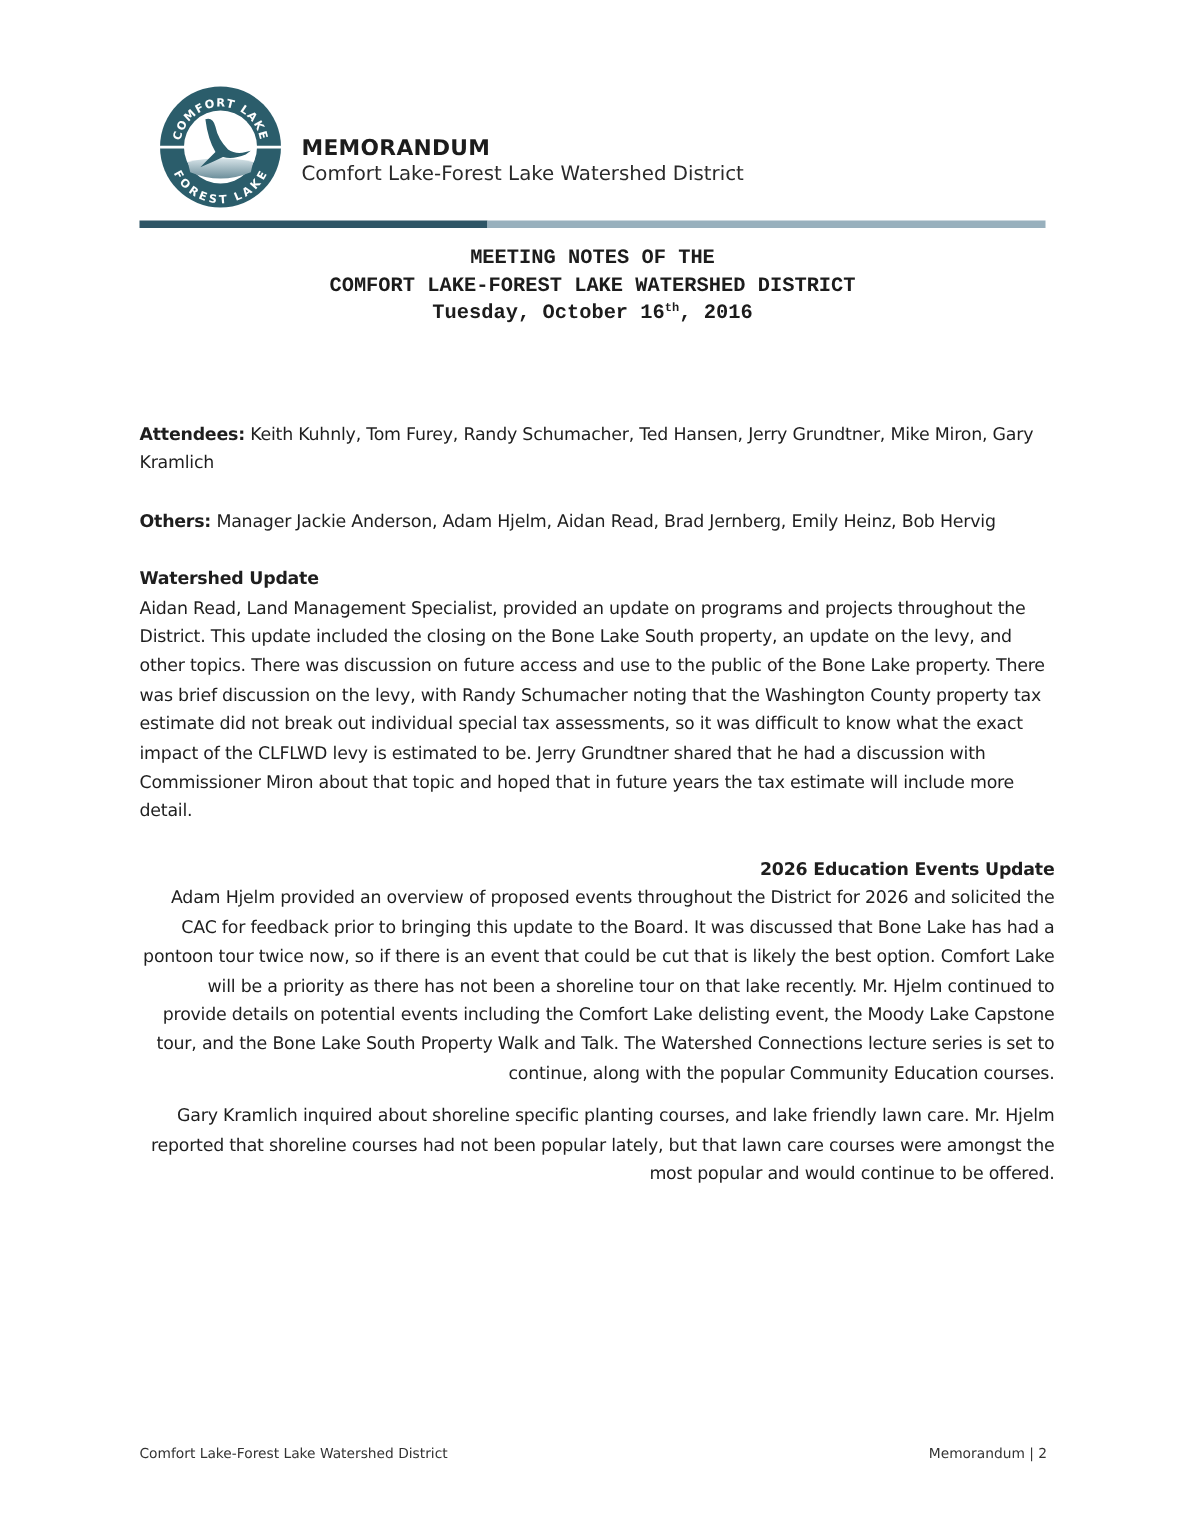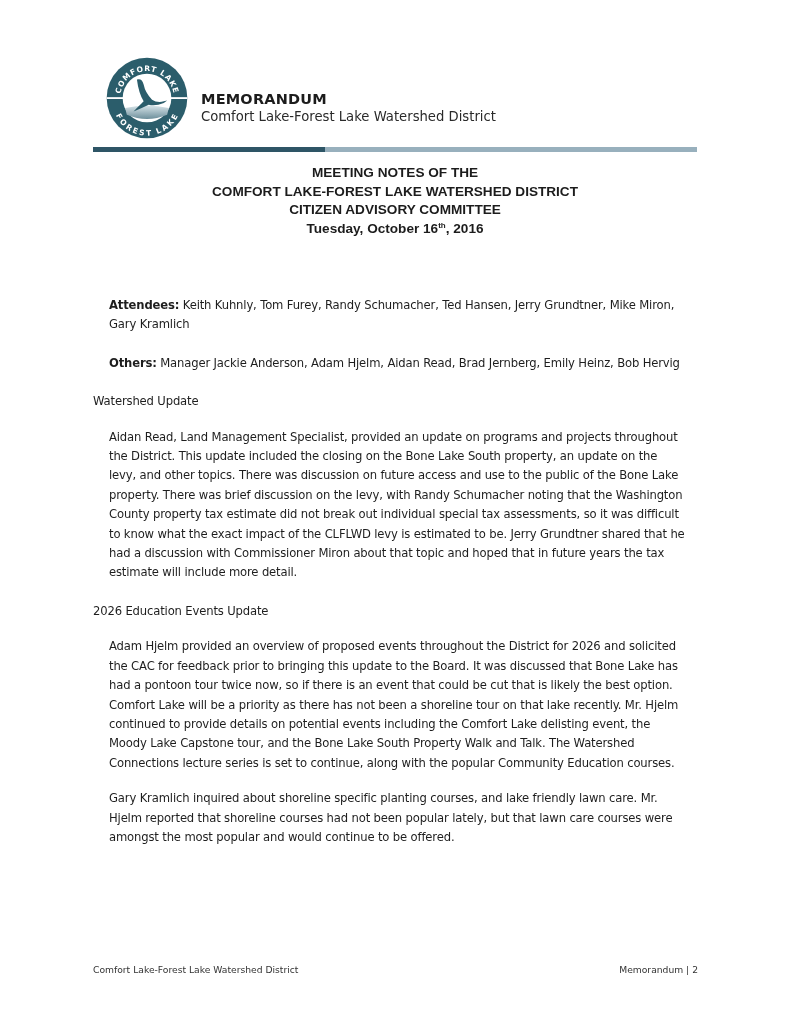--- a/index.html
+++ b/index.html
@@ -31,39 +31,39 @@
       line-height: 18px;
     }
 
     .divider { position: absolute; top: 147px; left: 93px; height: 5px; width: 604px; display: flex; }
     .divider .dark { width: 232px; height: 100%; background: #2e5566; }
     .divider .light { flex: 1; height: 100%; background: #98b0bd; }
 
     .title-block {
       position: absolute; top: 164px; left: 93px; width: 604px;
       text-align: center;
-      font-family: Liberation Sans, sans-serif;
+      font-family: Liberation Mono, monospace;
       font-weight: bold;
       font-size: 13.6px;
       line-height: 18.5px;
       color: #1c1c1c;
     }
     .title-block sup { font-size: 8px; vertical-align: 5px; line-height: 0; }
 
     .body {
       position: absolute; left: 93px; top: 280px; width: 610px;
       font-family: "DejaVu Sans", sans-serif;
       font-size: 11.6px;
       line-height: 19.4px;
       color: #1e1e1e;
       letter-spacing: -0.15px;
     }
-    .para { margin: 16px; }
+    .para { margin: 0; }
     .label { font-weight: bold; }
-    .section-head { font-weight: normal; }
+    .section-head { font-weight: bold; }
 
     .footer {
       position: absolute; left: 93px; top: 964px; width: 605px;
       display: flex; justify-content: space-between;
       font-family: "DejaVu Sans", sans-serif;
       font-size: 9.2px;
       color: #333;
     }
   </style>
 </head>
@@ -100,35 +100,34 @@
   </div>
 
   <div class="divider">
     <div class="dark"></div>
     <div class="light"></div>
   </div>
 
   <div class="title-block">
     <div>MEETING NOTES OF THE</div>
     <div>COMFORT LAKE-FOREST LAKE WATERSHED DISTRICT</div>
-    <div>CITIZEN ADVISORY COMMITTEE</div>
     <div><span>Tuesday, October 16</span><sup>th</sup><span>, 2016</span></div>
   </div>
 
   <div class="body">
     <p class="para"><span class="label">Attendees:</span><span> Keith Kuhnly, Tom Furey, Randy Schumacher, Ted Hansen, Jerry Grundtner, Mike Miron, Gary Kramlich</span></p>
 
     <p class="para" style="margin-top:19px;"><span class="label">Others:</span><span> Manager Jackie Anderson, Adam Hjelm, Aidan Read, Brad Jernberg, Emily Heinz, Bob Hervig</span></p>
 
     <div style="margin-top:19px;">
       <div class="section-head">Watershed Update</div>
       <p class="para">Aidan Read, Land Management Specialist, provided an update on programs and projects throughout the District. This update included the closing on the Bone Lake South property, an update on the levy, and other topics. There was discussion on future access and use to the public of the Bone Lake property. There was brief discussion on the levy, with Randy Schumacher noting that the Washington County property tax estimate did not break out individual special tax assessments, so it was difficult to know what the exact impact of the CLFLWD levy is estimated to be. Jerry Grundtner shared that he had a discussion with Commissioner Miron about that topic and hoped that in future years the tax estimate will include more detail.</p>
     </div>
 
-    <div style="margin-top:19px;">
+    <div style="margin-top:19px;text-align:right;">
       <div class="section-head">2026 Education Events Update</div>
       <p class="para">Adam Hjelm provided an overview of proposed events throughout the District for 2026 and solicited the CAC for feedback prior to bringing this update to the Board. It was discussed that Bone Lake has had a pontoon tour twice now, so if there is an event that could be cut that is likely the best option. Comfort Lake will be a priority as there has not been a shoreline tour on that lake recently. Mr. Hjelm continued to provide details on potential events including the Comfort Lake delisting event, the Moody Lake Capstone tour, and the Bone Lake South Property Walk and Talk. The Watershed Connections lecture series is set to continue, along with the popular Community Education courses.</p>
       <p class="para" style="margin-top:9px;">Gary Kramlich inquired about shoreline specific planting courses, and lake friendly lawn care. Mr. Hjelm reported that shoreline courses had not been popular lately, but that lawn care courses were amongst the most popular and would continue to be offered.</p>
     </div>
   </div>
 
   <div class="footer">
     <span>Comfort Lake-Forest Lake Watershed District</span>
     <span>Memorandum | 2</span>
   </div>

